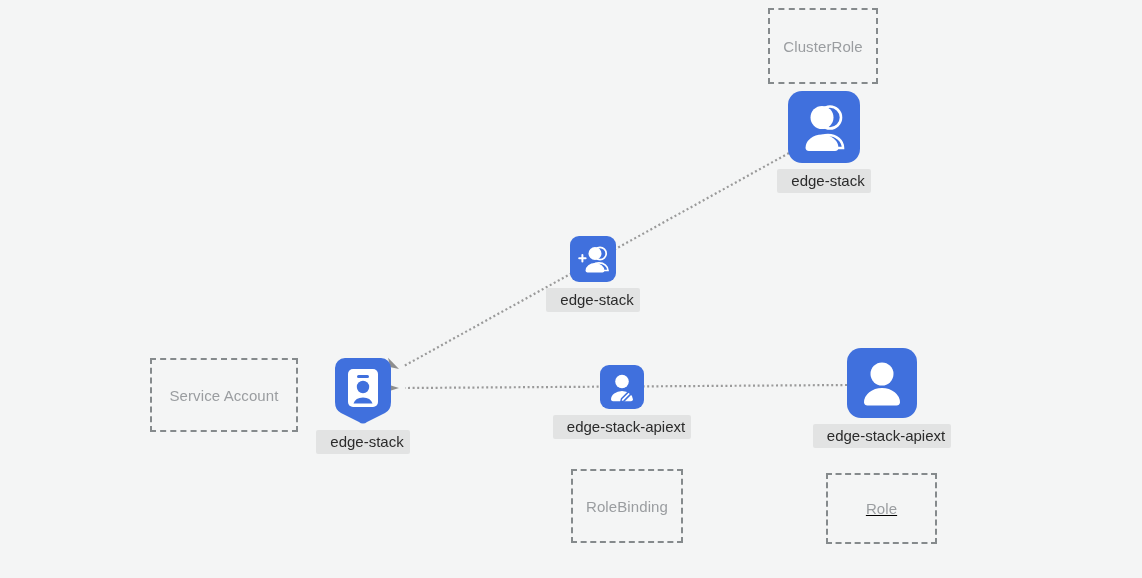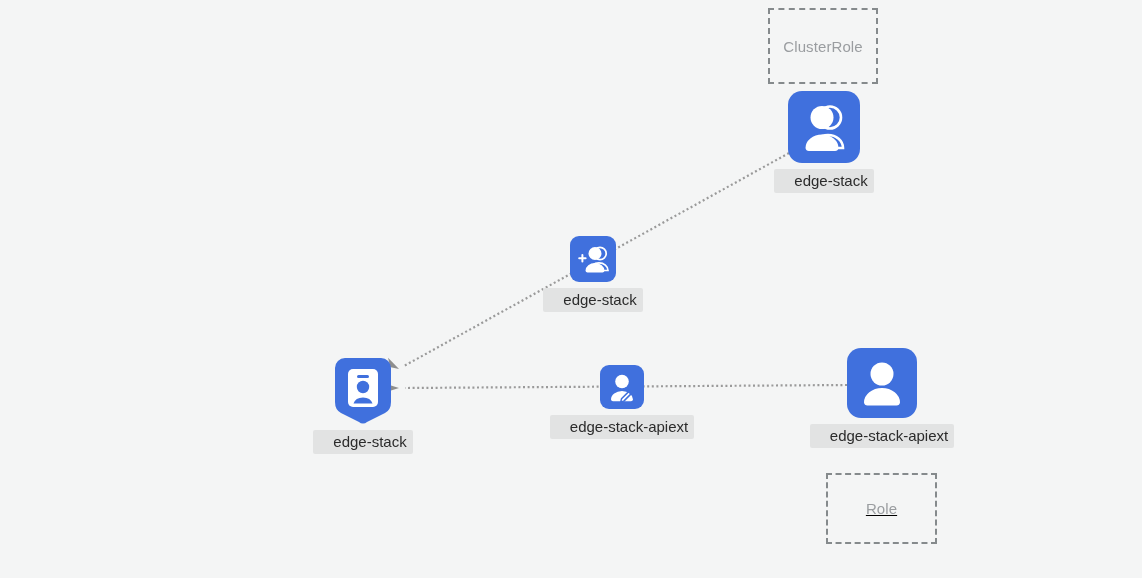--- a/index.html
+++ b/index.html
@@ -56,37 +56,43 @@
   }
   .node-icon {
     display: block;
   }
   .node-label {
     margin-top: 6px;
     background: #e2e3e3;
     color: #2b2b2b;
     font-size: 15px;
     line-height: 19px;
-    padding: 2px 6px 3px 20px;
+    padding: 2px 6px 3px 14px;
     border-radius: 2px;
     white-space: nowrap;
     font-family: "Liberation Sans", sans-serif;
   }
 </style>
 </head>
 <body>
 
 <div id="canvas">
 
   <div class="group-box" id="group-cluster-role" style="left:768px; top:8px; width:110px; height:76px;">
     <span class="group-label">ClusterRole</span>
   </div>
 
 
+  <div class="group-box" id="group-service-account" style="left:150px; top:358px; width:148px; height:74px;">
+    <span class="group-label">Service Account</span>
+  </div>
 
+  <div class="group-box" id="group-role-binding" style="left:571px; top:469px; width:112px; height:74px;">
+    <span class="group-label">RoleBinding</span>
+  </div>
 
   <div class="group-box" id="group-role" style="left:826px; top:473px; width:111px; height:71px;text-decoration:underline;">
     <span class="group-label">Role</span>
   </div>
 
   <svg id="edges" viewBox="0 0 1142 578">
 
     <line x1="789" y1="153" x2="404" y2="366" stroke="#9a9a9a" stroke-width="2.2" stroke-dasharray="2 2.6" stroke-linecap="butt"></line>
     <polygon points="0,0 15,-4.5 11,0 15,4.5" fill="#8e8e8e" transform="translate(399,369) rotate(-151)"></polygon>
 

